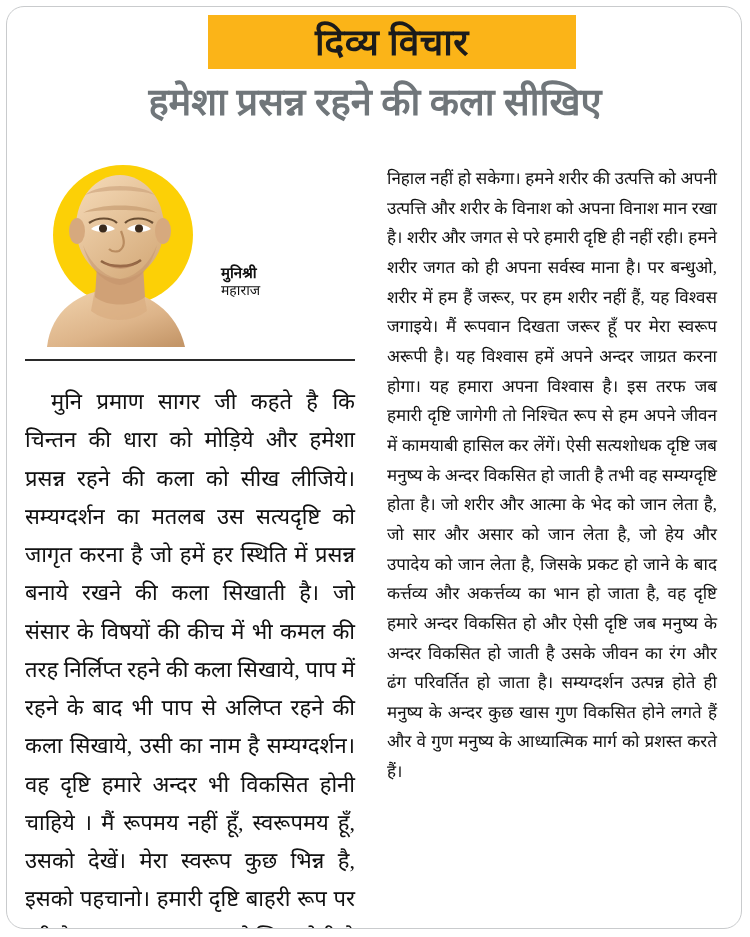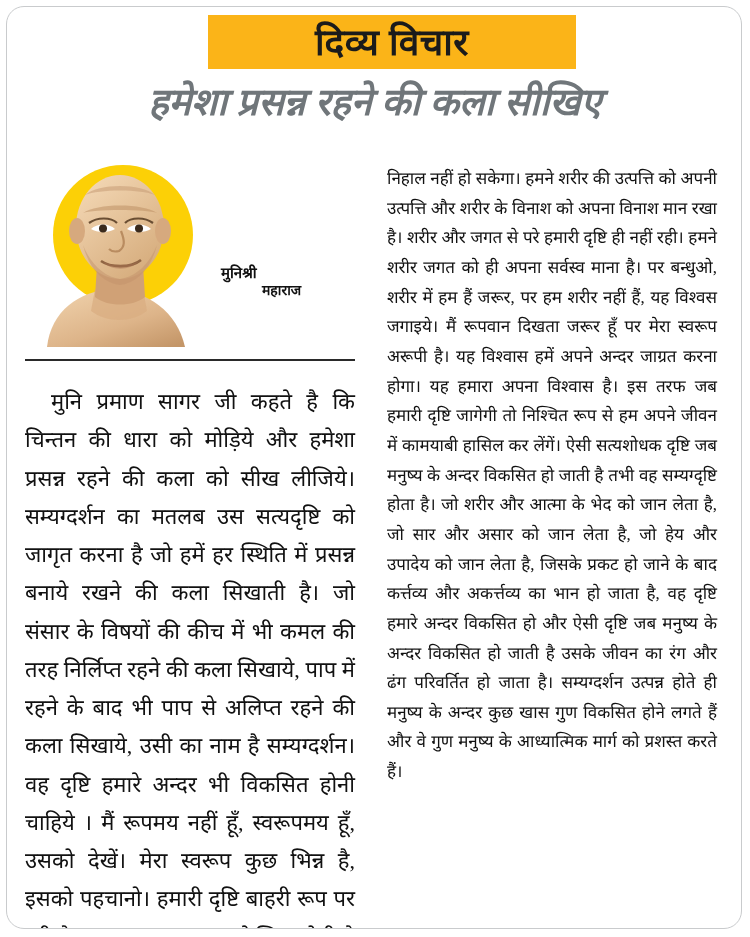--- a/index.html
+++ b/index.html
@@ -51,21 +51,20 @@
   }
 
   .headline {
     position: absolute;
     left: 0;
     top: 74px;
     width: 736px;
     text-align: center;
     font-family: "Liberation Serif", "DejaVu Serif", serif;
     font-weight: 700;
-    font-style: italic;
     font-size: 38px;
     line-height: 1.15;
     color: #70767a;
     white-space: nowrap;
   }
 
   
   .columns {
     position: absolute;
     left: 18px;
@@ -108,21 +107,21 @@
     position: absolute;
     left: 196px;
     top: 118px;
     width: 140px;
     color: #111111;
     font-family: "Liberation Serif", "DejaVu Serif", serif;
     line-height: 1.18;
   }
   .byline-pre   { font-size: 15px; font-weight: 700; }
   .byline-name  { font-size: 19px; font-weight: 700; white-space: nowrap; }
-  .byline-post  { font-size: 14px; font-weight: 700; margin-left: 41px; }
+  .byline-post  { font-size: 14px; font-weight: 400; }
 
   .col-rule {
     width: 330px;
     height: 0;
     border-top: 2.5px solid #2a2a2a;
     margin: 12px 0 6px 0;
   }
 
   .body-text {
     font-family: "Liberation Serif", "DejaVu Serif", serif;

